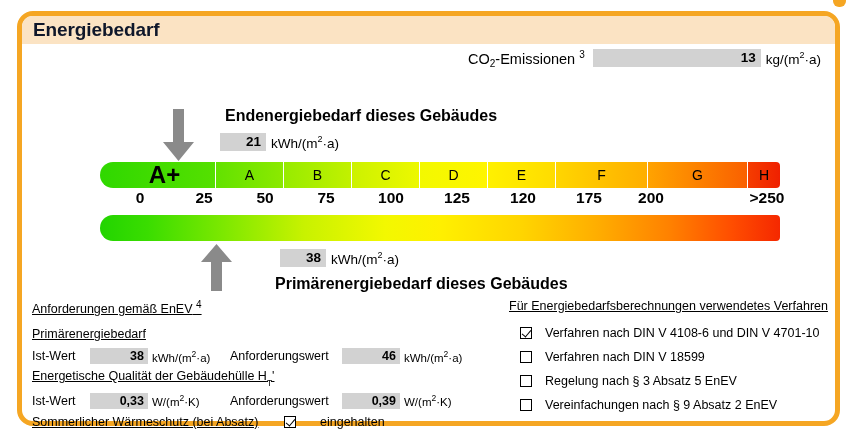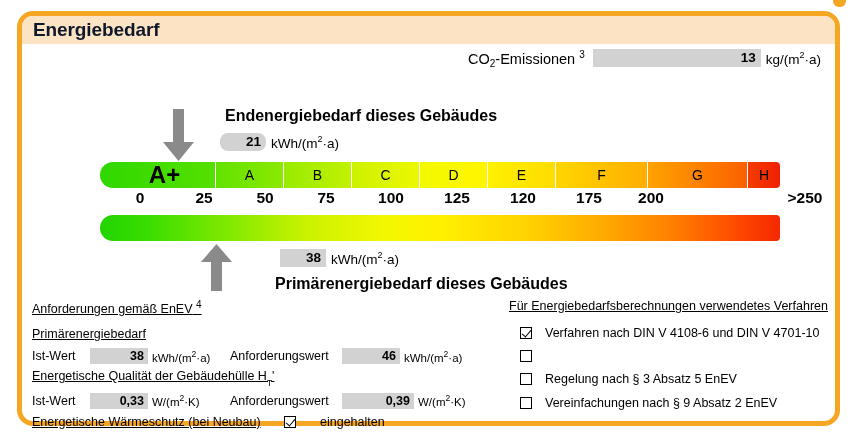--- a/index.html
+++ b/index.html
@@ -95,21 +95,21 @@
     font-weight: bold;
     color: #000;
     white-space: nowrap;
   }
   .end-value {
     position: absolute;
     left: 198px; top: 117px;
     display: flex; align-items: center;
     white-space: nowrap;
   }
-  .end-value .valbox { width: 46px; margin-left: 0; border-radius: 8px; }
+  .end-value .valbox { width: 46px; margin-left: 0; }
 
   .arrow-down {
     position: absolute;
     left: 140px; top: 93px;
     width: 33px; height: 53px;
   }
   .arrow-up {
     position: absolute;
     left: 178px; top: 228px;
     width: 33px; height: 48px;
@@ -292,21 +292,21 @@
         <span class="tk" style="left:40px;">0</span>
         <span class="tk" style="left:104px;">25</span>
         <span class="tk" style="left:165px;">50</span>
         <span class="tk" style="left:226px;">75</span>
         <span class="tk" style="left:291px;">100</span>
         <span class="tk" style="left:357px;">125</span>
         <span class="tk" style="left:423px;">120</span>
         <span class="tk" style="left:489px;">175</span>
         <span class="tk" style="left:551px;">200</span>
         <span class="tk" style="left:614px;margin-top:24px;">225</span>
-        <span class="tk" style="left:705px;">&gt;250</span>
+        <span class="tk" style="left:667px;">&gt;250</span>
       </div>
 
       <div class="gradientbar"></div>
 
       <svg class="arrow-up" viewBox="0 0 33 48">
         <polygon points="16.5,0 32,18 22,18 22,47 11,47 11,18 1,18" fill="#8A8A8A"></polygon>
       </svg>
 
       <div class="prim-value">
         <span class="valbox">38</span>
@@ -333,40 +333,41 @@
           <span class="u-sm"><span>kWh/(m</span><sup>2</sup><span>·a)</span></span>
         </div>
 
         <div class="u-head" style="margin-bottom:7px;"><span>Energetische Qualität der Gebäudehülle H</span><span class="sub-t">T</span><span>'</span></div>
 
         <div class="row-line" style="margin-bottom:6px;">
           <span class="lbl" style="width:58px;">Ist-Wert</span>
           <span class="sm-box" style="width:58px;">0,33</span>
           <span class="u-sm" style="width:78px;"><span>W/(m</span><sup>2</sup><span>·K)</span></span>
           <span class="lbl" style="width:112px;">Anforderungswert</span>
-          <span class="sm-box" style="width:72px;">0,39</span>
+          <span class="sm-box" style="width:58px;">0,39</span>
           <span class="u-sm"><span>W/(m</span><sup>2</sup><span>·K)</span></span>
         </div>
 
         <div class="row-line">
-          <span class="u-head" style="width:252px;">Energetische Wärmeschutz (bei Neubau)</span>
+          <span class="u-head" style="width:252px;">Sommerlicher Wärmeschutz (bei Absatz)</span>
           <span class="cb checked"></span>
           <span style="margin-left:24px;">eingehalten</span>
         </div>
       </div>
 
       <div class="col-right">
         <div class="u-head" style="margin-bottom:13px;">Für Energiebedarfsberechnungen verwendetes Verfahren</div>
 
         <div class="chk-row">
           <span class="cb checked"></span>
           <span class="txt">Verfahren nach DIN V 4108-6 und DIN V 4701-10</span>
         </div>
         <div class="chk-row">
           <span class="cb"></span>
+          <span class="txt">Verfahren nach DIN V 18599</span>
         </div>
         <div class="chk-row">
           <span class="cb"></span>
           <span class="txt">Regelung nach § 3 Absatz 5 EnEV</span>
         </div>
         <div class="chk-row">
           <span class="cb"></span>
           <span class="txt">Vereinfachungen nach § 9 Absatz 2 EnEV</span>
         </div>
       </div>

